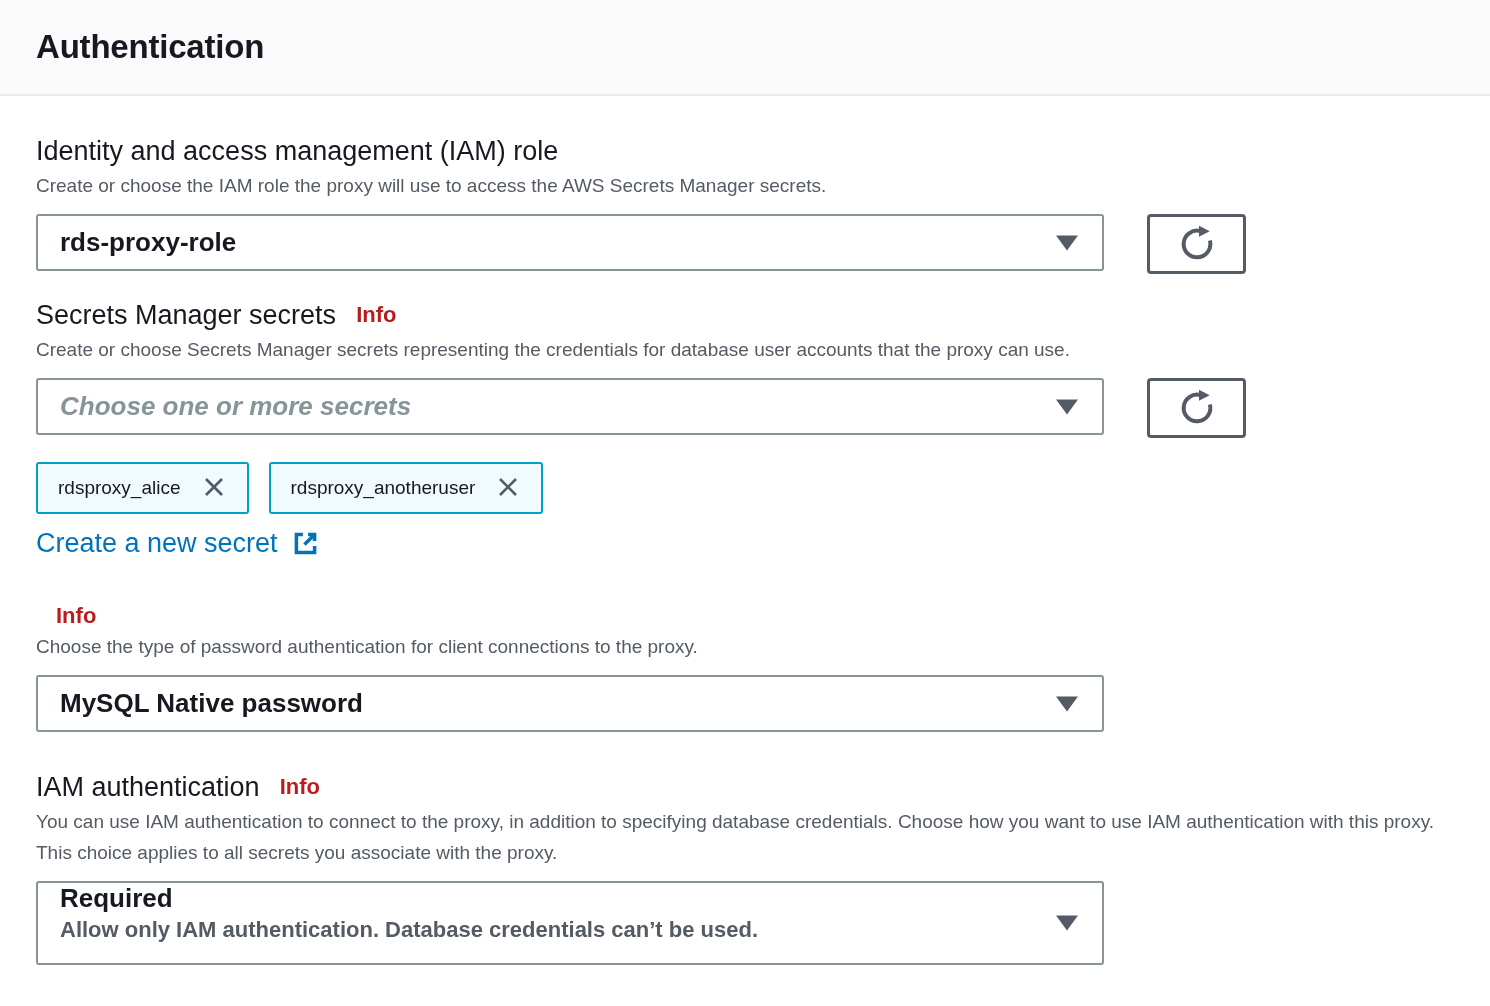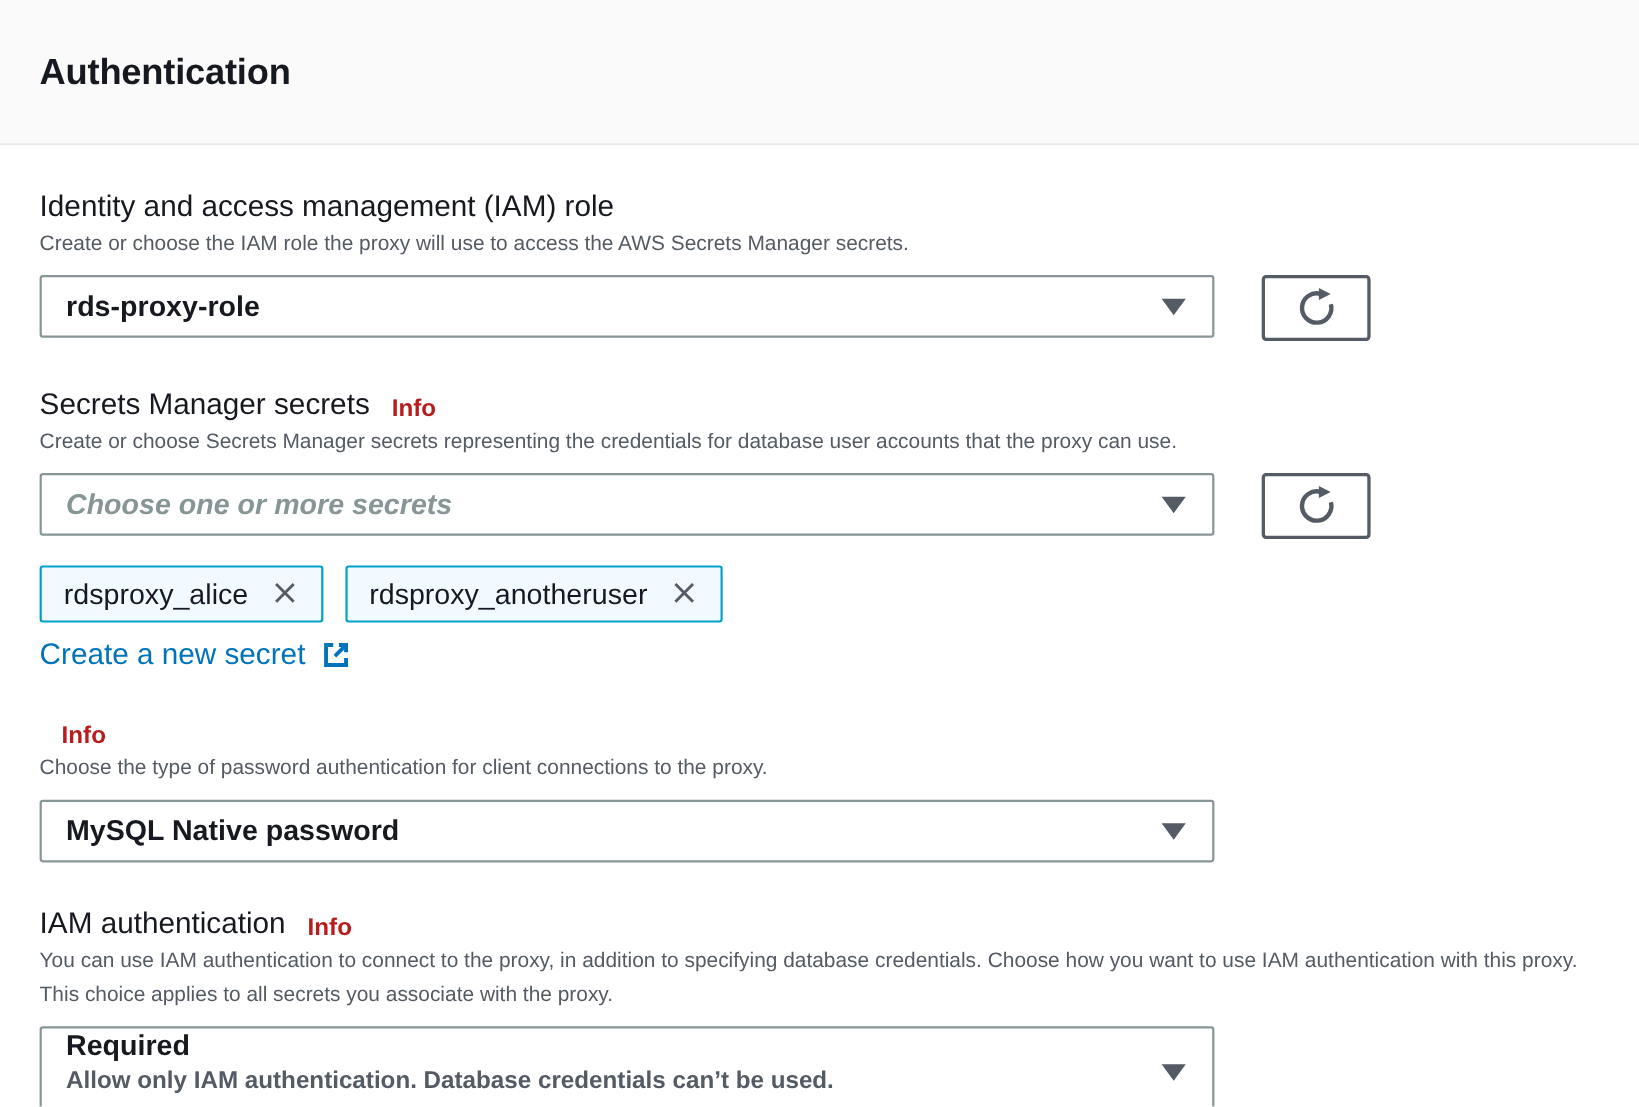--- a/index.html
+++ b/index.html
@@ -7,42 +7,42 @@
   body {
     height: 1006px;
     background: #ffffff;
     font-family: "Liberation Sans", sans-serif;
     color: #16191f;
     overflow: hidden;
   }
 
   
   .panel-header {
-    height: 132px;
+    height: 96px;
     background: #fafafa;
     border-bottom: 2px solid #e9ebed;
     display: flex;
     align-items: center;
     padding: 0 36px;
   }
   .panel-title {
     font-size: 33px;
     font-weight: 700;
     color: #16191f;
     letter-spacing: -0.2px;
   }
 
   .content { padding: 0 26px 0 36px; }
 
   .sec-1 { margin-top: 38px; }
-  .sec-2 { margin-top: 40px; }
+  .sec-2 { margin-top: 24px; }
   .sec-3 { margin-top: 44px; }
   .sec-4 { margin-top: 38px; }
 
-  .label-row { display: flex; align-items: flex-end; }
+  .label-row { display: flex; align-items: center; }
   .field-label { font-size: 27px; line-height: 34px; color: #16191f; }
   .info-link {
     font-size: 22px;
     font-weight: 700;
     color: #b91c1c;
     margin-left: 20px;
     cursor: pointer;
   }
   .field-desc {
     font-size: 19px;
@@ -110,21 +110,21 @@
   .token-row { display: flex; gap: 20px; margin-top: 24px; }
   .token {
     display: flex;
     align-items: center;
     height: 52px;
     padding: 0 18px 0 20px;
     background: #f1faff;
     border: 2px solid #00a1c9;
     border-radius: 3px;
   }
-  .token-label { font-size: 26px; color: #16191f; white-space: nowrap; }
+  .token-label { font-size: 19px; color: #16191f; white-space: nowrap; }
   .token-dismiss {
     margin-left: 18px;
     display: flex;
     align-items: center;
     cursor: pointer;
     background: none;
     border: none;
     padding: 0;
   }
 

